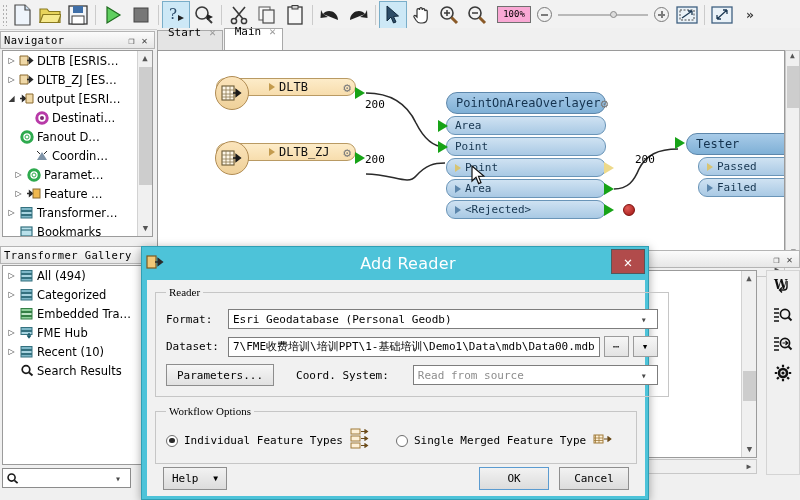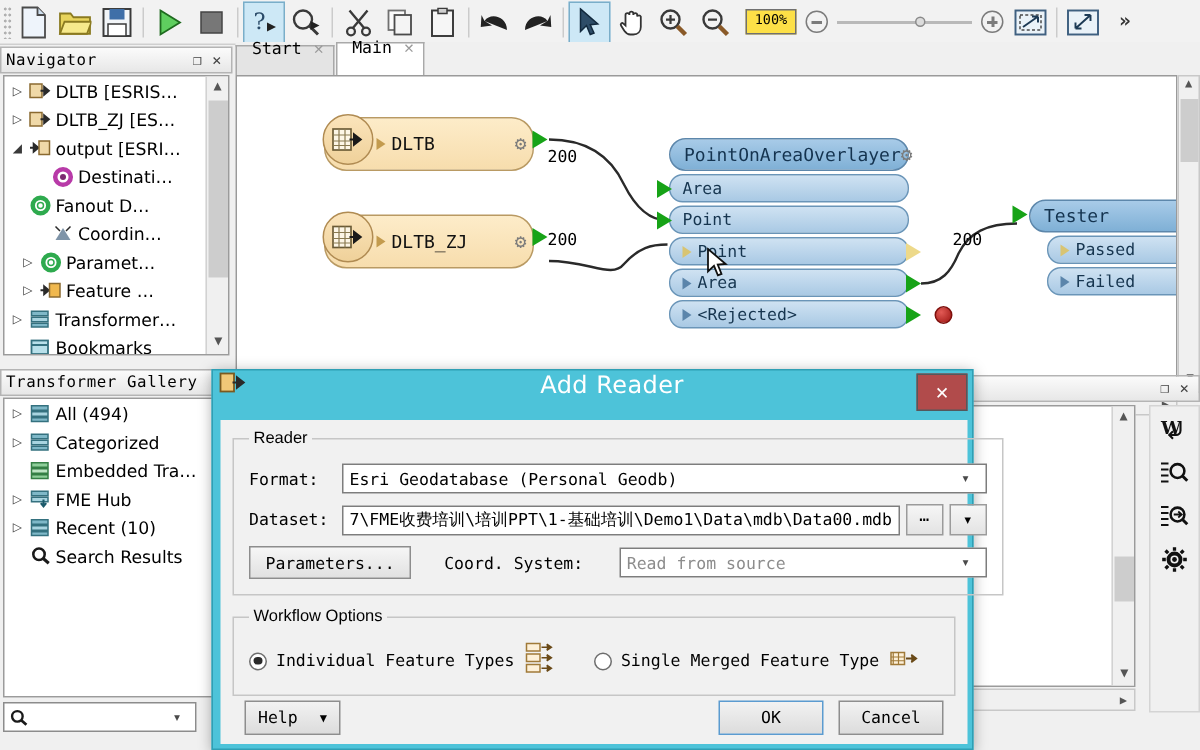--- a/index.html
+++ b/index.html
@@ -21,21 +21,21 @@
   .tb-grip { width:6px; height:22px; margin-left:2px;
     background-image:radial-gradient(#b0b0b0 35%, transparent 36%);
     background-size:3px 4px; }
   .tb-btn { width:28px; height:28px; display:flex; align-items:center;
     justify-content:center; position:relative; }
   .tb-btn.sel { background:#cde8f6; border:1px solid #7aaec9; }
   .tb-sep { width:1px; height:20px; background:#cbcbcb; margin:0 3px; }
 
   
   .zoombox { width:34px; height:17px; border:1px solid #707070;
-    background:#fde047; font-size:9px; line-height:15px; text-align:center;
+    background:#f9a8d4; font-size:9px; line-height:15px; text-align:center;
     font-family:"DejaVu Sans Mono", monospace; }
   .slider-track { width:90px; height:2px; background:#b9b9b9; position:relative; }
   .slider-knob { position:absolute; left:52px; top:-3px; width:7px; height:7px;
     border-radius:50%; background:#dcdcdc; border:1px solid #8a8a8a; }
   .circ { width:15px; height:15px; border-radius:50%; border:1.4px solid #7b7b7b;
      position:relative; }
   .circ::before { content:""; position:absolute; left:3px; top:6px; width:7px;
      height:1.6px; background:#7b7b7b; }
   .circ.plus::after { content:""; position:absolute; left:6px; top:3px; width:1.6px;
      height:7px; background:#7b7b7b; }
@@ -88,23 +88,23 @@
   #canvas { position:absolute; left:0; top:22px; width:628px; height:212px;
      background:#fff; border:1px solid #9a9a9a; overflow:hidden; }
   #canvas-vbar { position:absolute; right:0; top:22px; width:15px; height:212px;
      background:#f0f0f0; border:1px solid #c8c8c8; }
   #canvas-hbar { position:absolute; left:0; top:234px; width:628px; height:15px;
      background:#f0f0f0; border:1px solid #c8c8c8; }
 
   
   .node { position:absolute; }
   .reader {
-    height:36px; border:1.5px solid #b99a63; border-radius:15px;
+    height:18px; border:1.5px solid #b99a63; border-radius:15px;
     background:linear-gradient(#fdecc9,#f7ddad);
-    display:flex; align-items:center; padding-left:34px; padding-right:4px;
+    display:flex; align-items:center; padding-left:52px; padding-right:4px;
     font-family:"DejaVu Sans Mono", monospace; font-size:12px; color:#111;
   }
   .reader-badge { position:absolute; left:-1px; top:-2px; width:34px; height:34px;
      border-radius:50%; background:linear-gradient(#fbe4bb,#efd19a);
      border:1.5px solid #b08b52; display:flex; align-items:center;
      justify-content:center; }
   .tri-y { width:0;height:0;border-left:6px solid transparent;
      border-top:4px solid transparent;border-bottom:4px solid transparent;
      border-left-color:#c39b4e; margin-right:4px; }
   .gear { margin-left:auto; font-size:13px; color:#7b7b7b; line-height:1; }
@@ -160,34 +160,34 @@
   #log-tools { position:absolute; right:0; top:20px; width:34px; height:205px;
      background:#f0f0f0; border:1px solid #d4d4d4;
      display:flex; flex-direction:column; align-items:center; padding-top:4px; gap:7px; }
   .logtool { width:24px; height:22px; display:flex; align-items:center;
      justify-content:center; font-size:14px; color:#222; }
 
   
   #dialog { position:absolute; left:141px; top:246px; width:508px; height:254px;
      background:#4dc3d9; border:1px solid #2f9fb4;
      box-shadow:0 2px 9px rgba(0,0,0,.35); }
-  #dlg-title { height:33px; display:flex; position:relative; }
+  #dlg-title { height:33px; display:flex; align-items:center; position:relative; }
   #dlg-title .dicon { width:26px; text-align:center; font-size:14px; }
   #dlg-title .dttl { flex:1; text-align:center; font-family:"DejaVu Sans", sans-serif;
      font-size:16px; color:#fff; letter-spacing:.3px; }
   #dlg-close { position:absolute; right:3px; top:2px; width:34px; height:25px;
      background:#b14b4b; border:1px solid #53585c; color:#fff;
      display:flex; align-items:center; justify-content:center;
      font-size:14px; font-weight:bold; }
   #dlg-body { position:absolute; left:5px; top:33px; width:498px; height:216px;
      background:#f1f1f1; }
 
   fieldset.grp { margin:6px 8px 0 8px; border:1px solid #c6c6c6; padding:4px 10px 10px 10px; }
   fieldset.grp legend { font-size:11px; padding:0 3px;
-     font-family:Liberation Sans, sans-serif; }
+     font-family:Liberation Serif, serif; }
   .frow { display:flex; align-items:center; margin-top:7px; }
   .flabel { width:62px; font-size:11px; font-family:"DejaVu Sans Mono", monospace; }
   .finput { height:20px; background:#fff; border:1px solid #7d7d7d;
      display:flex; align-items:center; padding:0 4px; font-size:11px;
      font-family:"DejaVu Sans Mono", monospace; overflow:hidden; white-space:nowrap; }
   .finput.grey { color:#8d8d8d; }
   .fchev { width:18px; text-align:center; color:#4a4a4a; font-size:10px; flex:0 0 18px; }
   .smbtn { height:21px; min-width:25px; background:linear-gradient(#f6f6f6,#e3e3e3);
      border:1px solid #9b9b9b; display:flex; align-items:center;
      justify-content:center; font-size:11px; margin-left:4px; }

